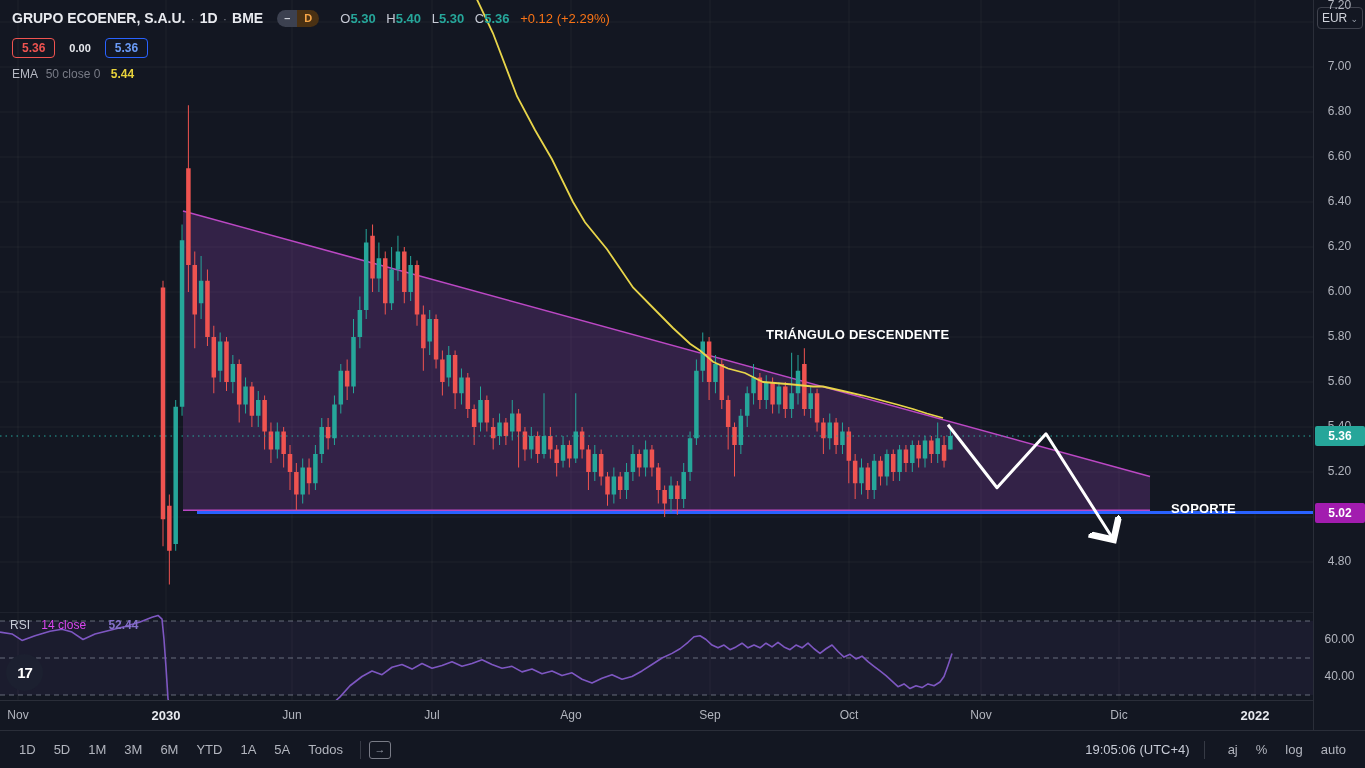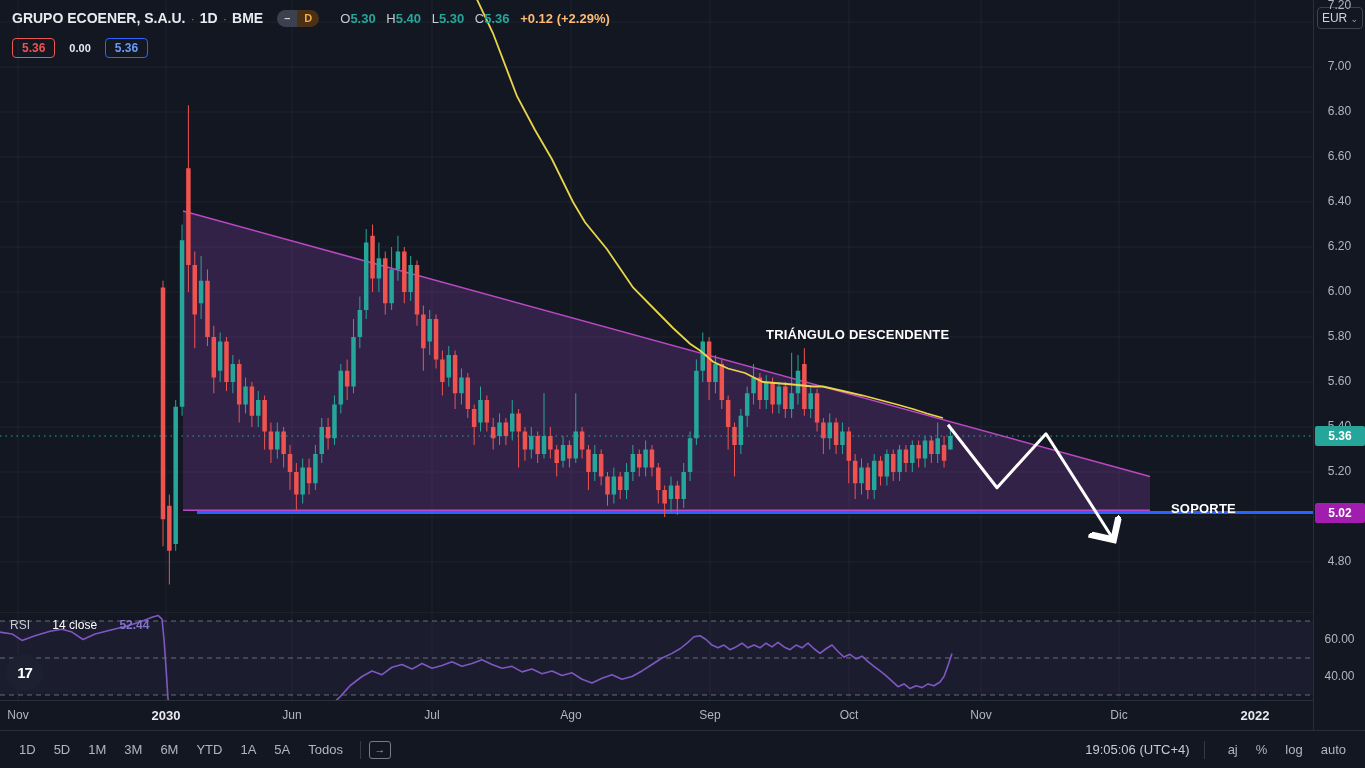--- a/index.html
+++ b/index.html
@@ -12,34 +12,34 @@
   .legend-row1{display:flex;align-items:center;height:20px;white-space:nowrap;}
   .sym{font-size:14px;font-weight:bold;color:#e8eaef;}
   .sep-dot{color:#787b86;margin:0 5px;font-size:13px;}
   .intv,.exch{font-size:14px;font-weight:bold;color:#e8eaef;}
   .vis-pill{display:inline-flex;margin-left:14px;margin-right:14px;border-radius:9px;overflow:hidden;height:17px;}
   .vis-pill .half1{background:#3c4150;color:#cfd2da;font-size:11px;line-height:17px;padding:0 7px;font-weight:bold;}
   .vis-pill .half2{background:#4a3113;color:#f7a648;font-size:11px;line-height:17px;padding:0 7px;font-weight:bold;}
   .ohlc{font-size:13px;white-space:nowrap;}
   .ohlc .lbl{color:#c7cbd6;margin-left:7px;}
   .ohlc .val{color:#26a69a;font-weight:bold;}
-  .ohlc .chg{color:#fdba74;font-weight:bold;margin-left:7px;}
+  .ohlc .chg{color:#f97316;font-weight:normal;margin-left:7px;}
   .legend-row2{display:flex;align-items:center;margin-top:9px;height:22px;}
   .px-box{border:1px solid;border-radius:4px;font-size:12px;font-weight:bold;padding:2px 9px;}
   .px-sell{border-color:#ef5350;color:#ef5350;}
   .px-spread{color:#e8eaef;font-size:11px;font-weight:bold;margin:0 14px;}
   .px-buy{border-color:#2962ff;color:#6b9cf8;}
   .legend-row3{margin-top:8px;font-size:12px;white-space:nowrap;}
   .ema-name{color:#b7bac4;}
   .ema-params{color:#787b86;margin-left:5px;}
   .ema-val{color:#e7d23b;font-weight:bold;margin-left:7px;}
   
   .rsi-legend{position:absolute;left:10px;top:618px;z-index:20;font-size:12px;white-space:nowrap;}
   .rsi-name{color:#c7cbd6;}
-  .rsi-params{color:#ffffff;margin-left:19px;}
+  .rsi-params{color:#d946ef;margin-left:8px;}
   .rsi-val{color:#8471c9;font-weight:bold;margin-left:19px;}
   
   .anno{position:absolute;color:#ffffff;font-size:13px;font-weight:bold;z-index:15;white-space:nowrap;letter-spacing:.2px;}
   #anno-salida{left:45px;top:284px;line-height:18px;}
   #anno-triangulo{left:766px;top:327px;}
   #anno-soporte{left:1171px;top:501px;}
   
   #price-axis{position:absolute;left:1313px;top:0;width:52px;height:730px;background:#131722;
               border-left:1px solid #2a2e39;z-index:10;}
   .ptick{position:absolute;left:0;width:100%;text-align:center;font-size:12px;color:#b2b5be;}
@@ -399,20 +399,25 @@
         <span class="lbl">L</span><span class="val">5.30</span>
         <span class="lbl">C</span><span class="val">5.36</span>
         <span class="chg">+0.12 (+2.29%)</span>
       </span>
     </div>
     <div class="legend-row2">
       <span class="px-box px-sell">5.36</span>
       <span class="px-spread">0.00</span>
       <span class="px-box px-buy">5.36</span>
     </div>
+    <div class="legend-row3">
+      <span class="ema-name">EMA</span>
+      <span class="ema-params">50 close 0</span>
+      <span class="ema-val">5.44</span>
+    </div>
   </div>
 
   <div class="rsi-legend">
     <span class="rsi-name">RSI</span>
     <span class="rsi-params">14 close</span>
     <span class="rsi-val">52.44</span>
   </div>
 
   <div class="anno" id="anno-triangulo">TRIÁNGULO DESCENDENTE</div>
   <div class="anno" id="anno-soporte">SOPORTE</div>

